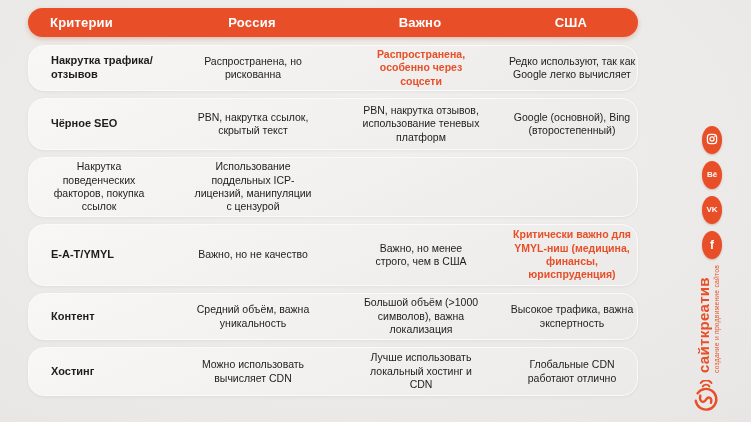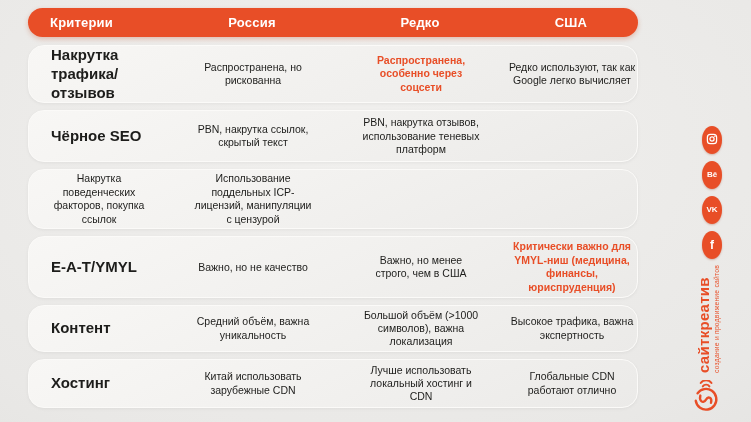--- a/index.html
+++ b/index.html
@@ -27,21 +27,21 @@
     display:grid; grid-template-columns:140px 168px 168px 134px; align-items:center;
     box-shadow:0 1px 3px rgba(120,120,115,.10);
   }
   .row:nth-child(1){ min-height:46px; }
   .row:nth-child(2){ min-height:52px; }
   .row:nth-child(3){ min-height:60px; }
   .row:nth-child(4){ min-height:62px; }
   .row:nth-child(5){ min-height:47px; }
   .row:nth-child(6){ min-height:49px; }
 
-  .crit { font-weight:700; font-size:15px; color:#1D1D1B; padding-left:22px; line-height:1.25; }
+  .crit { font-weight:700; font-size:11px; color:#1D1D1B; padding-left:22px; line-height:1.25; }
   .cell { font-size:10.5px; color:#1D1D1B; text-align:center; line-height:1.28; justify-self:center; max-width:117px; }
   .cell.usa { max-width:132px; }
   .cell.hl { color:#E84E27; font-weight:700; }
 
   
   .social { position:absolute; left:702px; top:126px; display:flex; flex-direction:column; gap:7px; }
   .sico {
     width:20px; height:28px; border-radius:50%; background:#E84E27; color:#fff;
     display:flex; align-items:center; justify-content:center; cursor:pointer;
     box-shadow:0 1px 2px rgba(160,50,15,.3);
@@ -60,55 +60,56 @@
 </style>
 </head>
 <body>
 
 <div class="slide">
 
   <div class="table">
     <div class="thead">
       <div class="th first">Критерии</div>
       <div class="th">Россия</div>
-      <div class="th">Редко</div>
+      <div class="th">Важно</div>
       <div class="th">США</div>
     </div>
 
     <div class="rows">
       <div class="row">
         <div class="crit">Накрутка трафика/отзывов</div>
         <div class="cell">Распространена, но рискованна</div>
         <div class="cell hl">Распространена, особенно через соцсети</div>
         <div class="cell usa">Редко используют, так как Google легко вычисляет</div>
       </div>
       <div class="row">
         <div class="crit">Чёрное SEO</div>
         <div class="cell">PBN, накрутка ссылок, скрытый текст</div>
         <div class="cell">PBN, накрутка отзывов, использование теневых платформ</div>
+        <div class="cell usa">Google (основной), Bing (второстепенный)</div>
       </div>
       <div class="row">
         <div class="cell">Накрутка поведенческих факторов, покупка ссылок</div>
         <div class="cell">Использование поддельных ICP-лицензий, манипуляции с цензурой</div>
       </div>
       <div class="row">
         <div class="crit">E-A-T/YMYL</div>
         <div class="cell">Важно, но не качество</div>
         <div class="cell">Важно, но менее строго, чем в США</div>
         <div class="cell usa hl">Критически важно для YMYL-ниш (медицина, финансы, юриспруденция)</div>
       </div>
       <div class="row">
         <div class="crit">Контент</div>
         <div class="cell">Средний объём, важна уникальность</div>
         <div class="cell">Большой объём (&gt;1000 символов), важна локализация</div>
         <div class="cell usa">Высокое трафика, важна экспертность</div>
       </div>
       <div class="row">
         <div class="crit">Хостинг</div>
-        <div class="cell">Китай использовать зарубежные CDN</div>
+        <div class="cell">Можно использовать вычисляет CDN</div>
         <div class="cell">Лучше использовать локальный хостинг и CDN</div>
         <div class="cell usa">Глобальные CDN работают отлично</div>
       </div>
     </div>
   </div>
 
   <div class="social">
     <div class="sico">
       <span>
         <svg width="12" height="12" viewBox="0 0 12 12">

